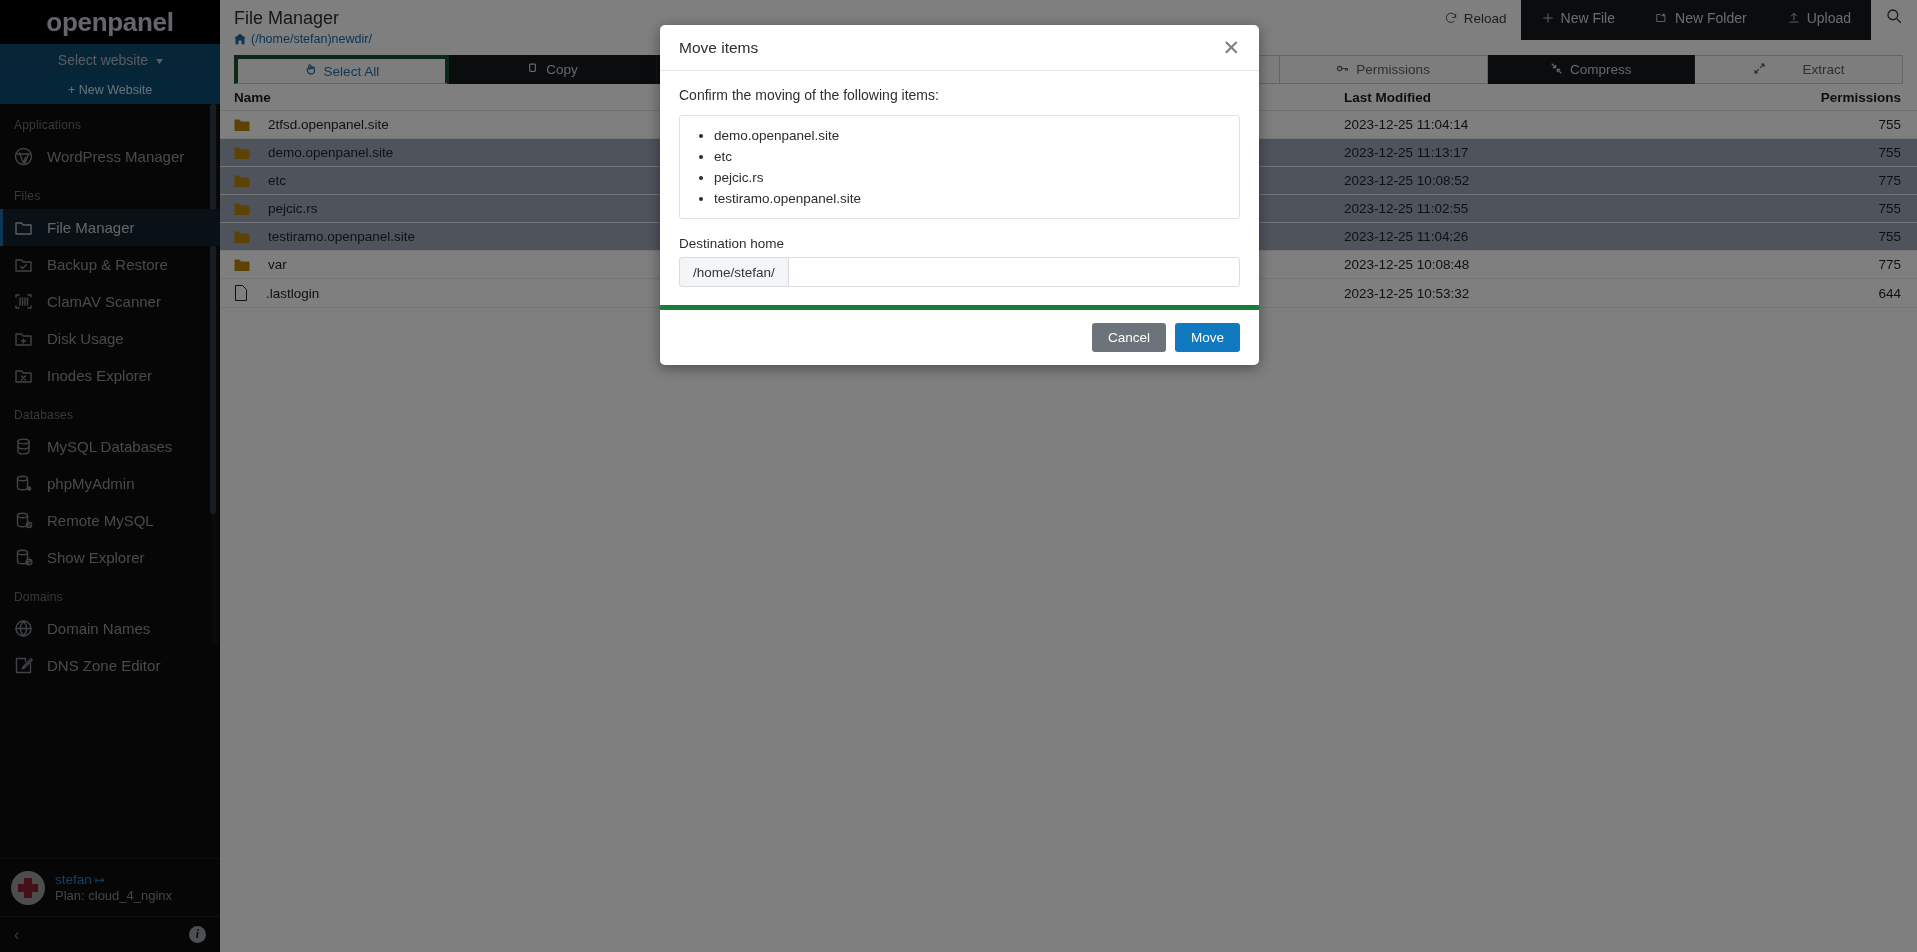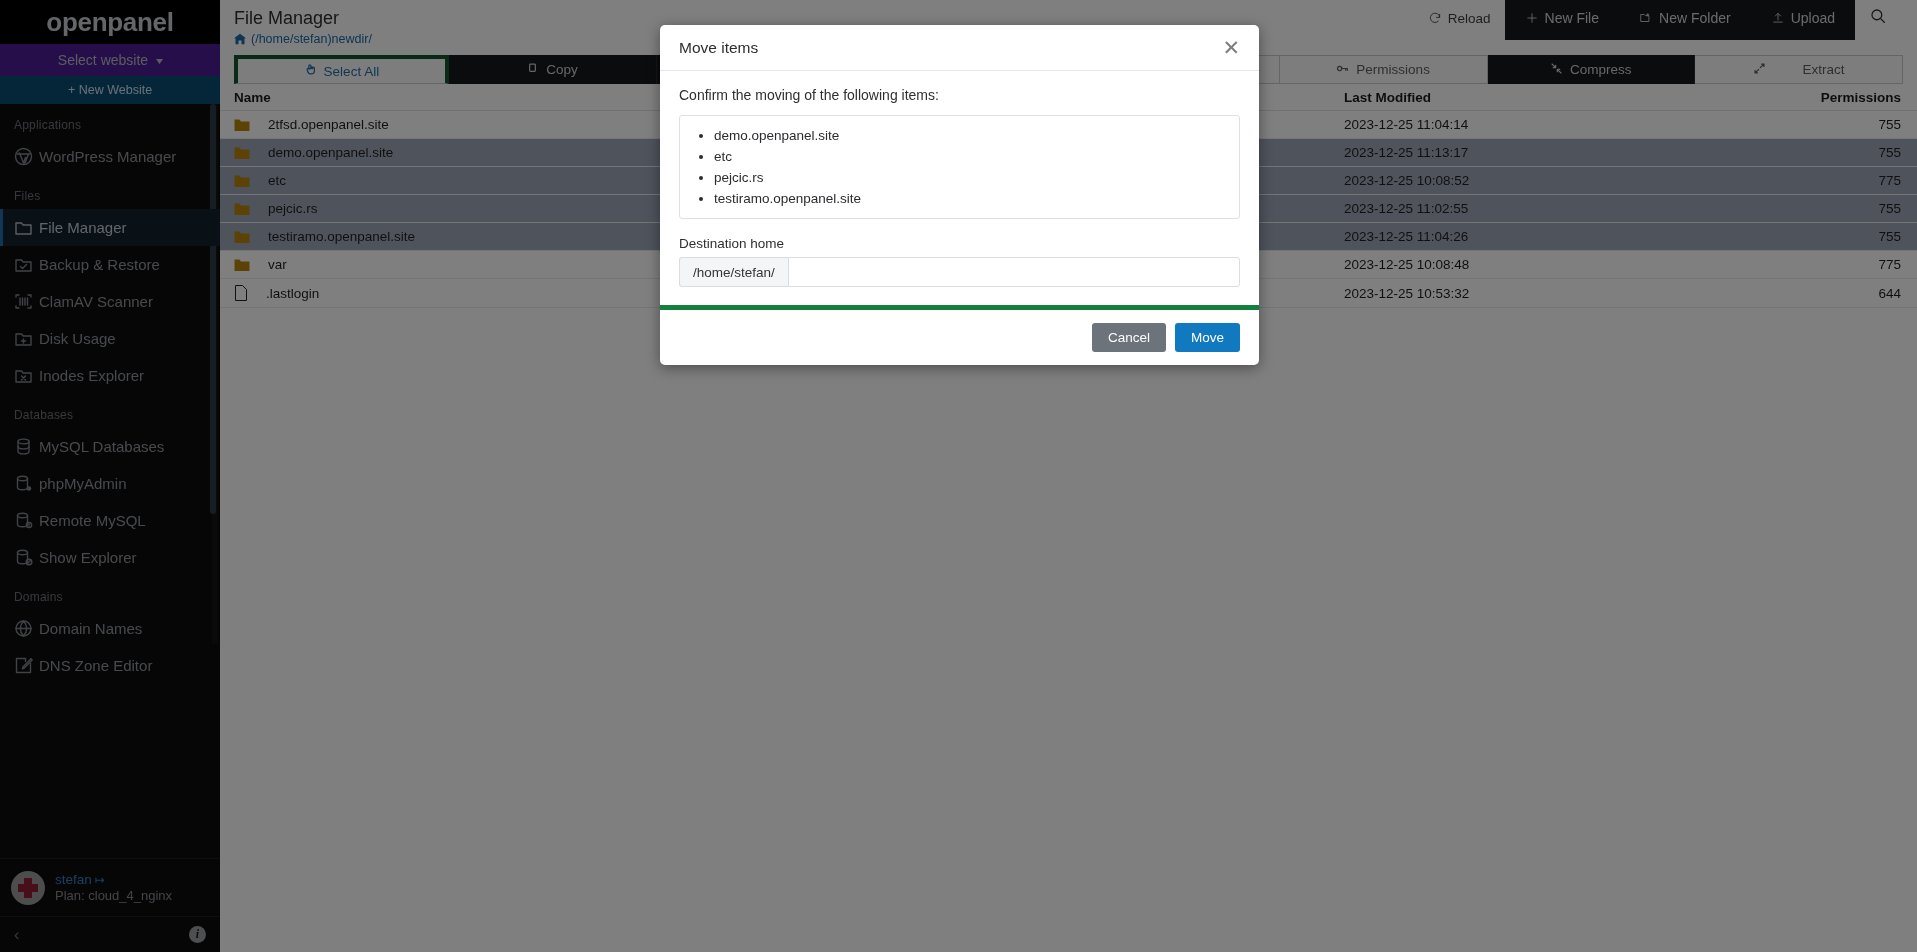--- a/index.html
+++ b/index.html
@@ -23,39 +23,39 @@
     height: 44px;
     background: #000000;
     display: flex; align-items: center; justify-content: center;
   }
   .brand-text {
     font-size: 26px; font-weight: 700; color: #c8cdd2; letter-spacing: -0.3px;
   }
   .site-select {
     height: 32px;
     display: flex; align-items: center; justify-content: center; gap: 9px;
-    background: #4c1d95;
+    background: #0c4a6e;
     font-size: 14px; color: #b6bbc0;
   }
   .caret { font-size: 10px; color: #b6bbc0; display:inline-block; transform: scaleX(1.4); }
   .new-website {
     height: 28px;
     background: #0b4a73;
     display: flex; align-items: center; justify-content: center; gap: 4px;
     font-size: 12.5px; color: #cfe3f0;
   }
   .nav-scroll { position: relative; height: calc(952px - 44px - 32px - 28px); }
   .group-title {
     font-size: 12px; color: #6d7278;
     padding: 14px 0 6px 14px;
     letter-spacing: .2px;
   }
   .nav-item {
     height: 37px;
-    display: flex; align-items: center; gap: 6px;
+    display: flex; align-items: center; gap: 14px;
     padding-left: 14px;
     font-size: 15px; color: #8f949a;
     position: relative;
   }
   .nav-item.active {
     background: #13222c;
     color: #c6ccd2;
   }
   .nav-item.active::before {
     content:""; position:absolute; left:0; top:0; bottom:0; width:3px; background:#1b6ea8;
@@ -114,21 +114,21 @@
     position: absolute; left: 220px; top: 0;
     width: 1697px; height: 952px;
     background: #ffffff;
   }
   .page-head { padding: 8px 0 0 14px; position: relative; height: 55px; }
   .page-title { font-size: 18px; color: #2e2f31; font-weight: 400; }
   .breadcrumb { font-size: 12.5px; color: #1a6aa8; margin-top: 3px; display:flex; align-items:center; gap:5px;}
   .home-ico svg { width: 12px; height: 12px; fill: #1a6aa8; display:block; }
 
   .top-actions {
-    position: absolute; right: 16px; top: 0;
+    position: absolute; right: 0; top: 0;
     display: flex; align-items: center; height: 36px;
   }
   .act-reload {
     display:flex; align-items:center; gap:6px;
     font-size: 13.5px; color: #3c3d40; padding: 0 14px; height: 44px;
   }
   .act-dark-group {
     display: flex; align-items: center; background: #17181b; height: 44px;
   }
   .act-dark {

